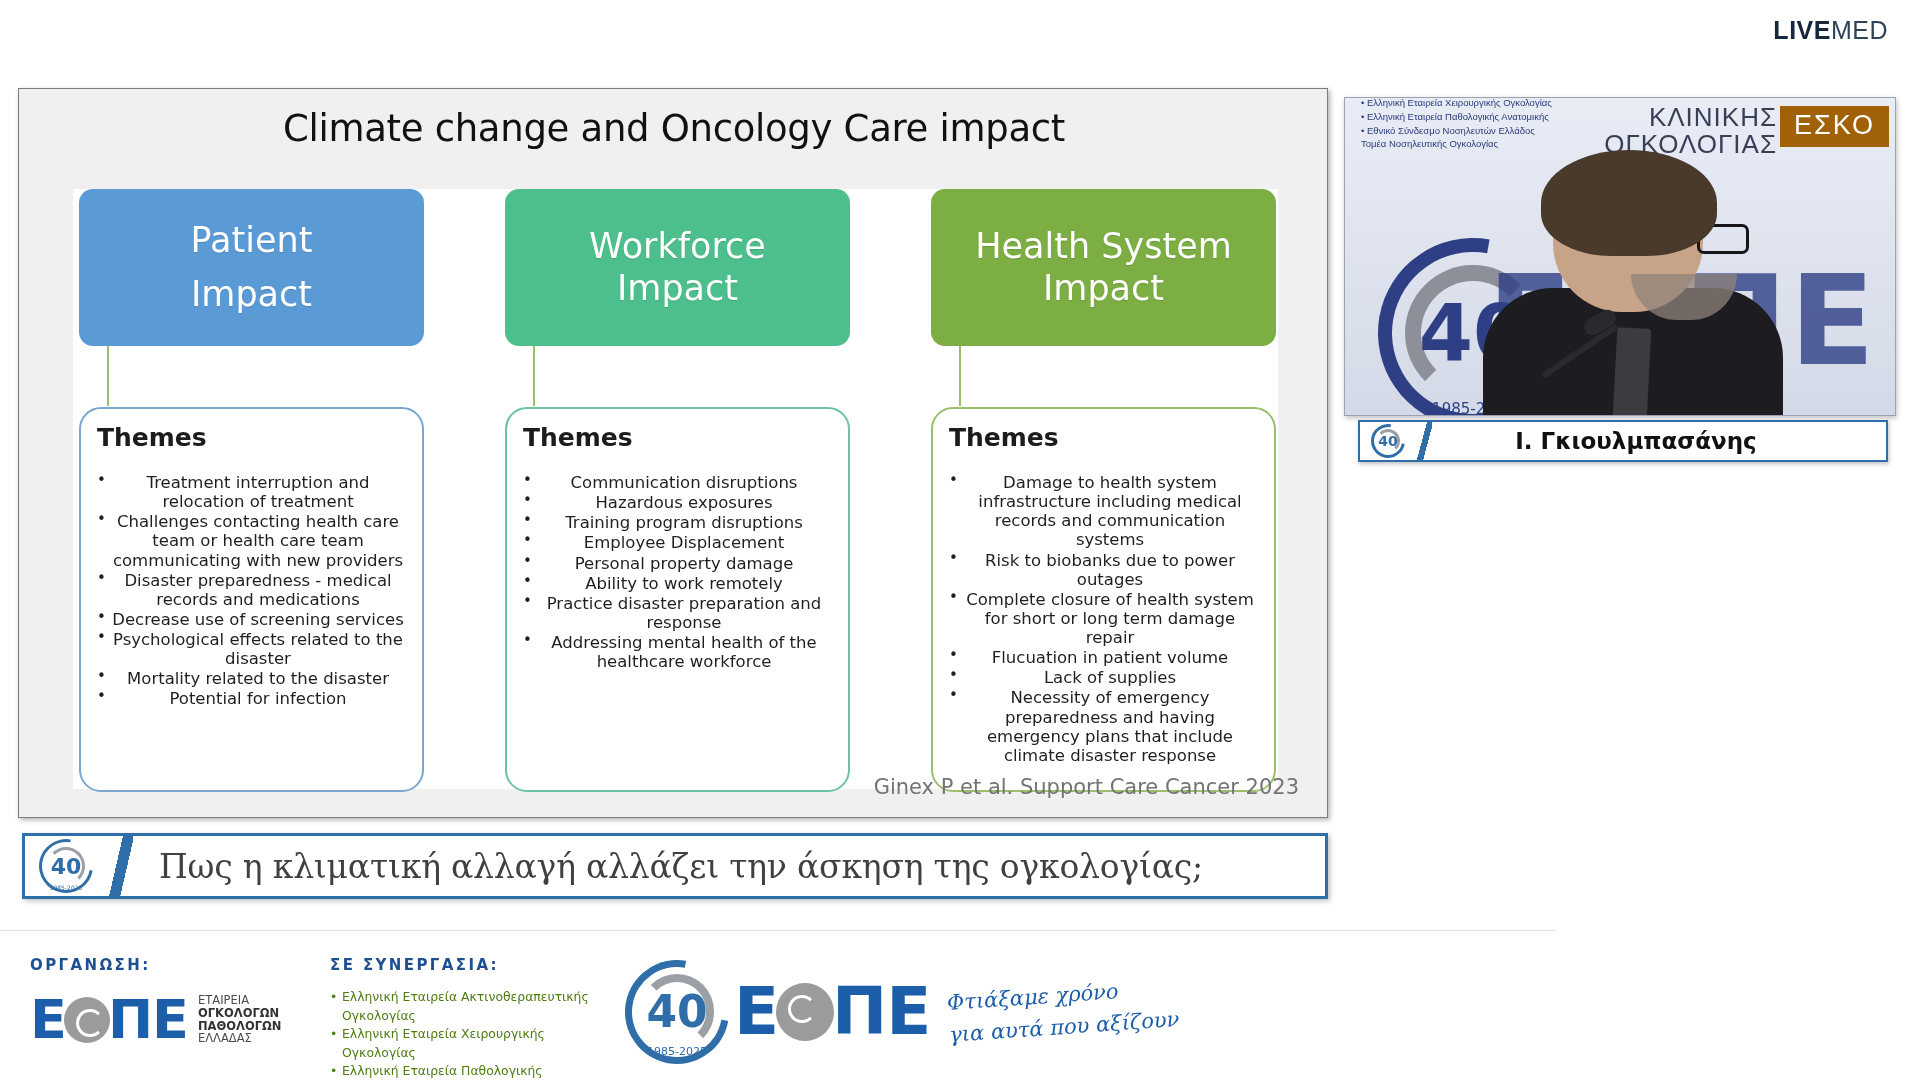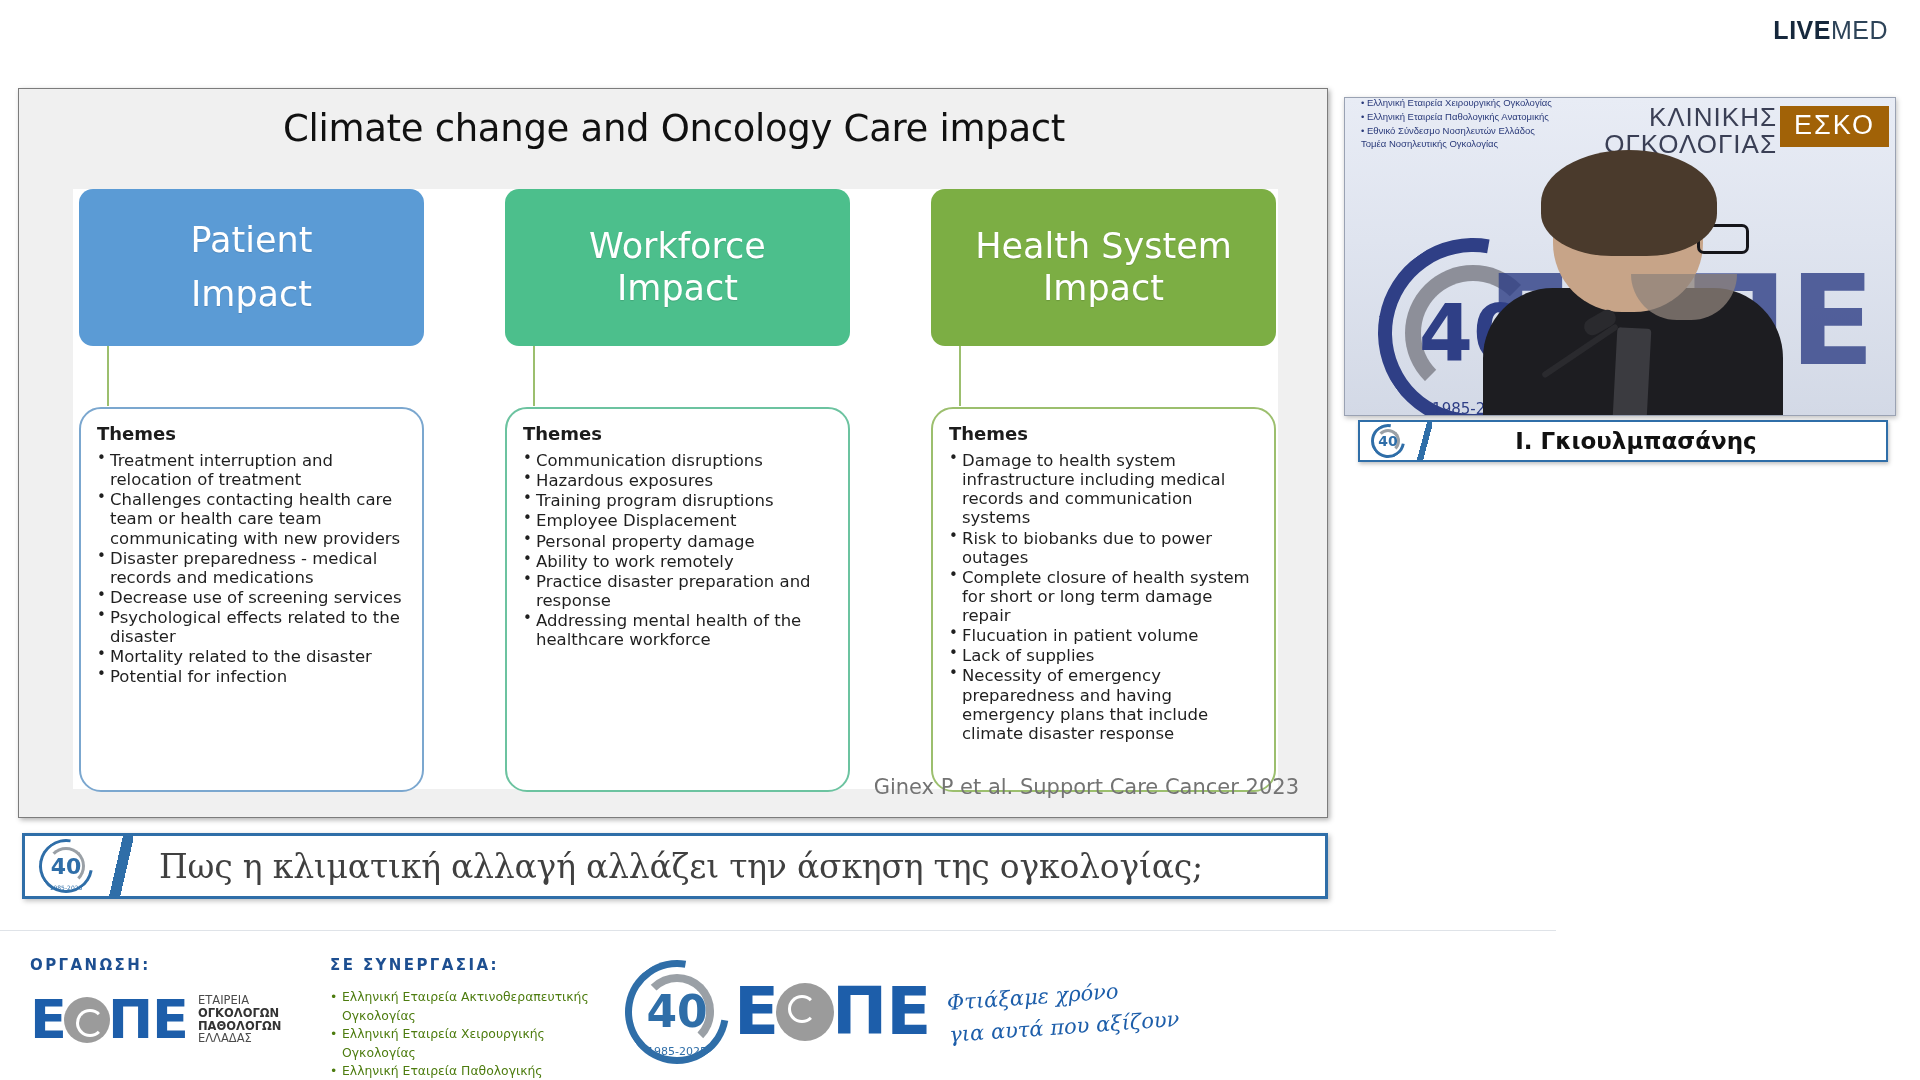--- a/index.html
+++ b/index.html
@@ -39,23 +39,23 @@
   .hdr .l2 { }
 
   .connector { position:absolute; width:2px; top:157px; height:60px; }
 
   .card { position:absolute; top:218px; background:#ffffff; border-radius:22px;
           padding:14px 16px 16px 16px; }
   #col1 .card { border:2px solid #7ba7cf; height:385px; }
   #col2 .card { border:2px solid #6cc3a0; height:385px; }
   #col3 .card { border:2px solid #9cbf6e; height:385px; }
 
-  .card h4 { font-family:"DejaVu Sans", sans-serif; font-size:18px; font-weight:bold;
-             color:#1c1c1c; margin-bottom:7px; }
-  .card ul { list-style:none; }
+  .card h4 { font-family:"DejaVu Sans", sans-serif; font-size:25px; font-weight:bold;
+             color:#1c1c1c; margin-bottom:21px; }
+  .card ul { list-style:none;text-align:center; }
   .card li { position:relative; padding-left:13px; margin-bottom:1px;
              font-family:"DejaVu Sans", sans-serif; font-size:16.5px; color:#1f1f1f;
              line-height:1.16; }
   .card li:before { content:"\2022"; position:absolute; left:0; top:-1px; font-size:15px; }
 
   #citation { position:absolute; right:28px; bottom:18px;
               font-family:"DejaVu Sans", sans-serif; font-size:21px; color:#737373; }
 
   
   #video { position:absolute; left:1344px; top:97px; width:552px; height:319px;

